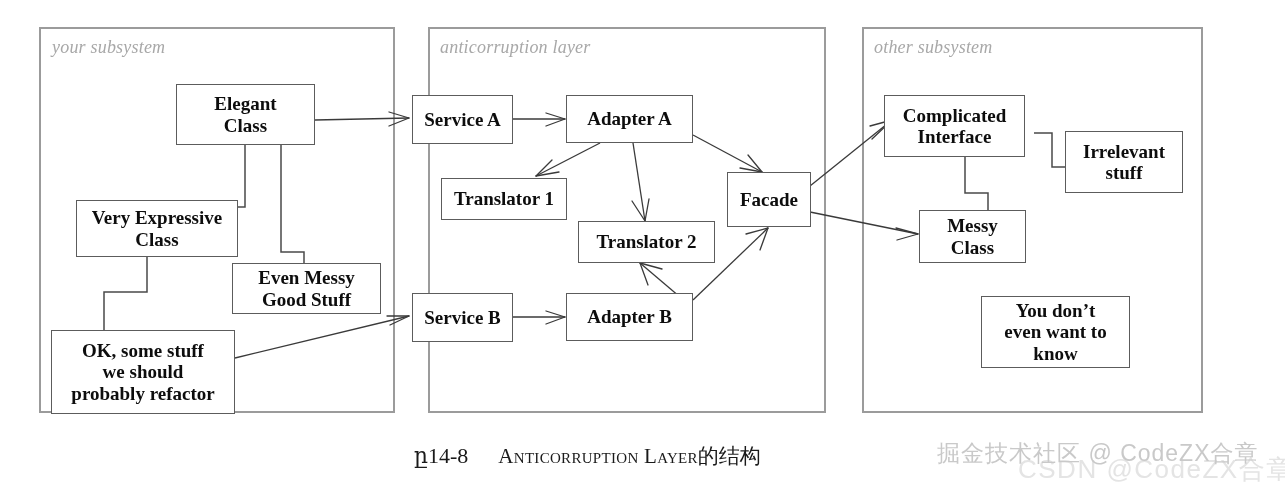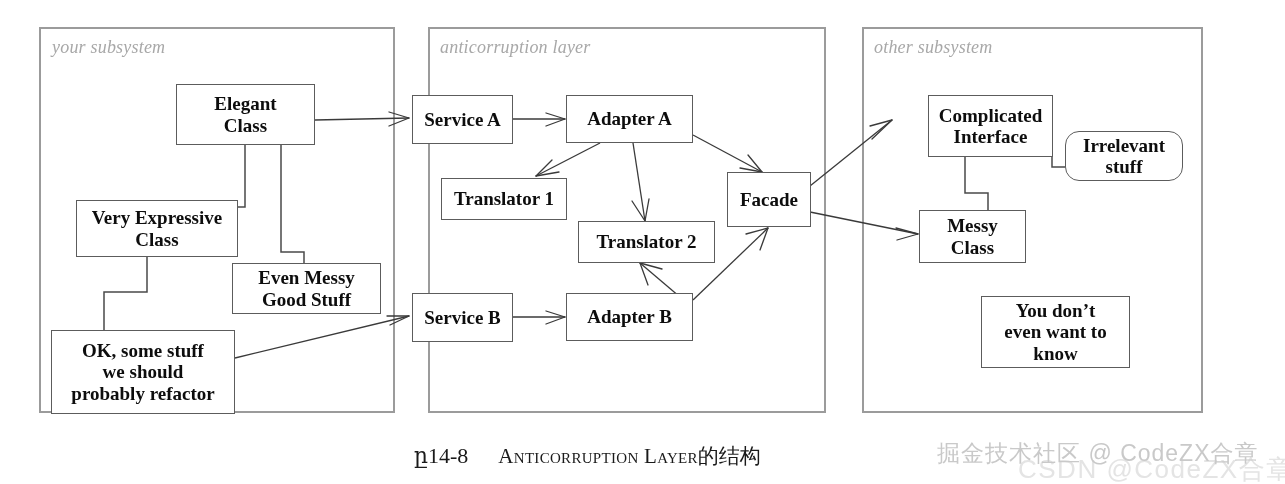--- a/index.html
+++ b/index.html
@@ -160,28 +160,28 @@
   </div>
 
   <div class="node" style="left:412px;top:293px;width:101px;height:49px;">
     <span>Service B</span>
   </div>
 
   <div class="node" style="left:566px;top:293px;width:127px;height:48px;">
     <span>Adapter B</span>
   </div>
 
-  <div class="node" style="left:928px;top:95px;width:125px;height:62px;">
+  <div class="node" style="left:884px;top:95px;width:141px;height:62px;">
     <span>
       <span>Complicated</span><br>
       <span>Interface</span>
     </span>
   </div>
 
-  <div class="node" style="left:1065px;top:131px;width:118px;height:50px;border-radius:14px;">
+  <div class="node" style="left:1065px;top:131px;width:118px;height:62px;">
     <span>
       <span>Irrelevant</span><br>
       <span>stuff</span>
     </span>
   </div>
 
   <div class="node" style="left:919px;top:210px;width:107px;height:53px;">
     <span>
       <span>Messy</span><br>
       <span>Class</span>

